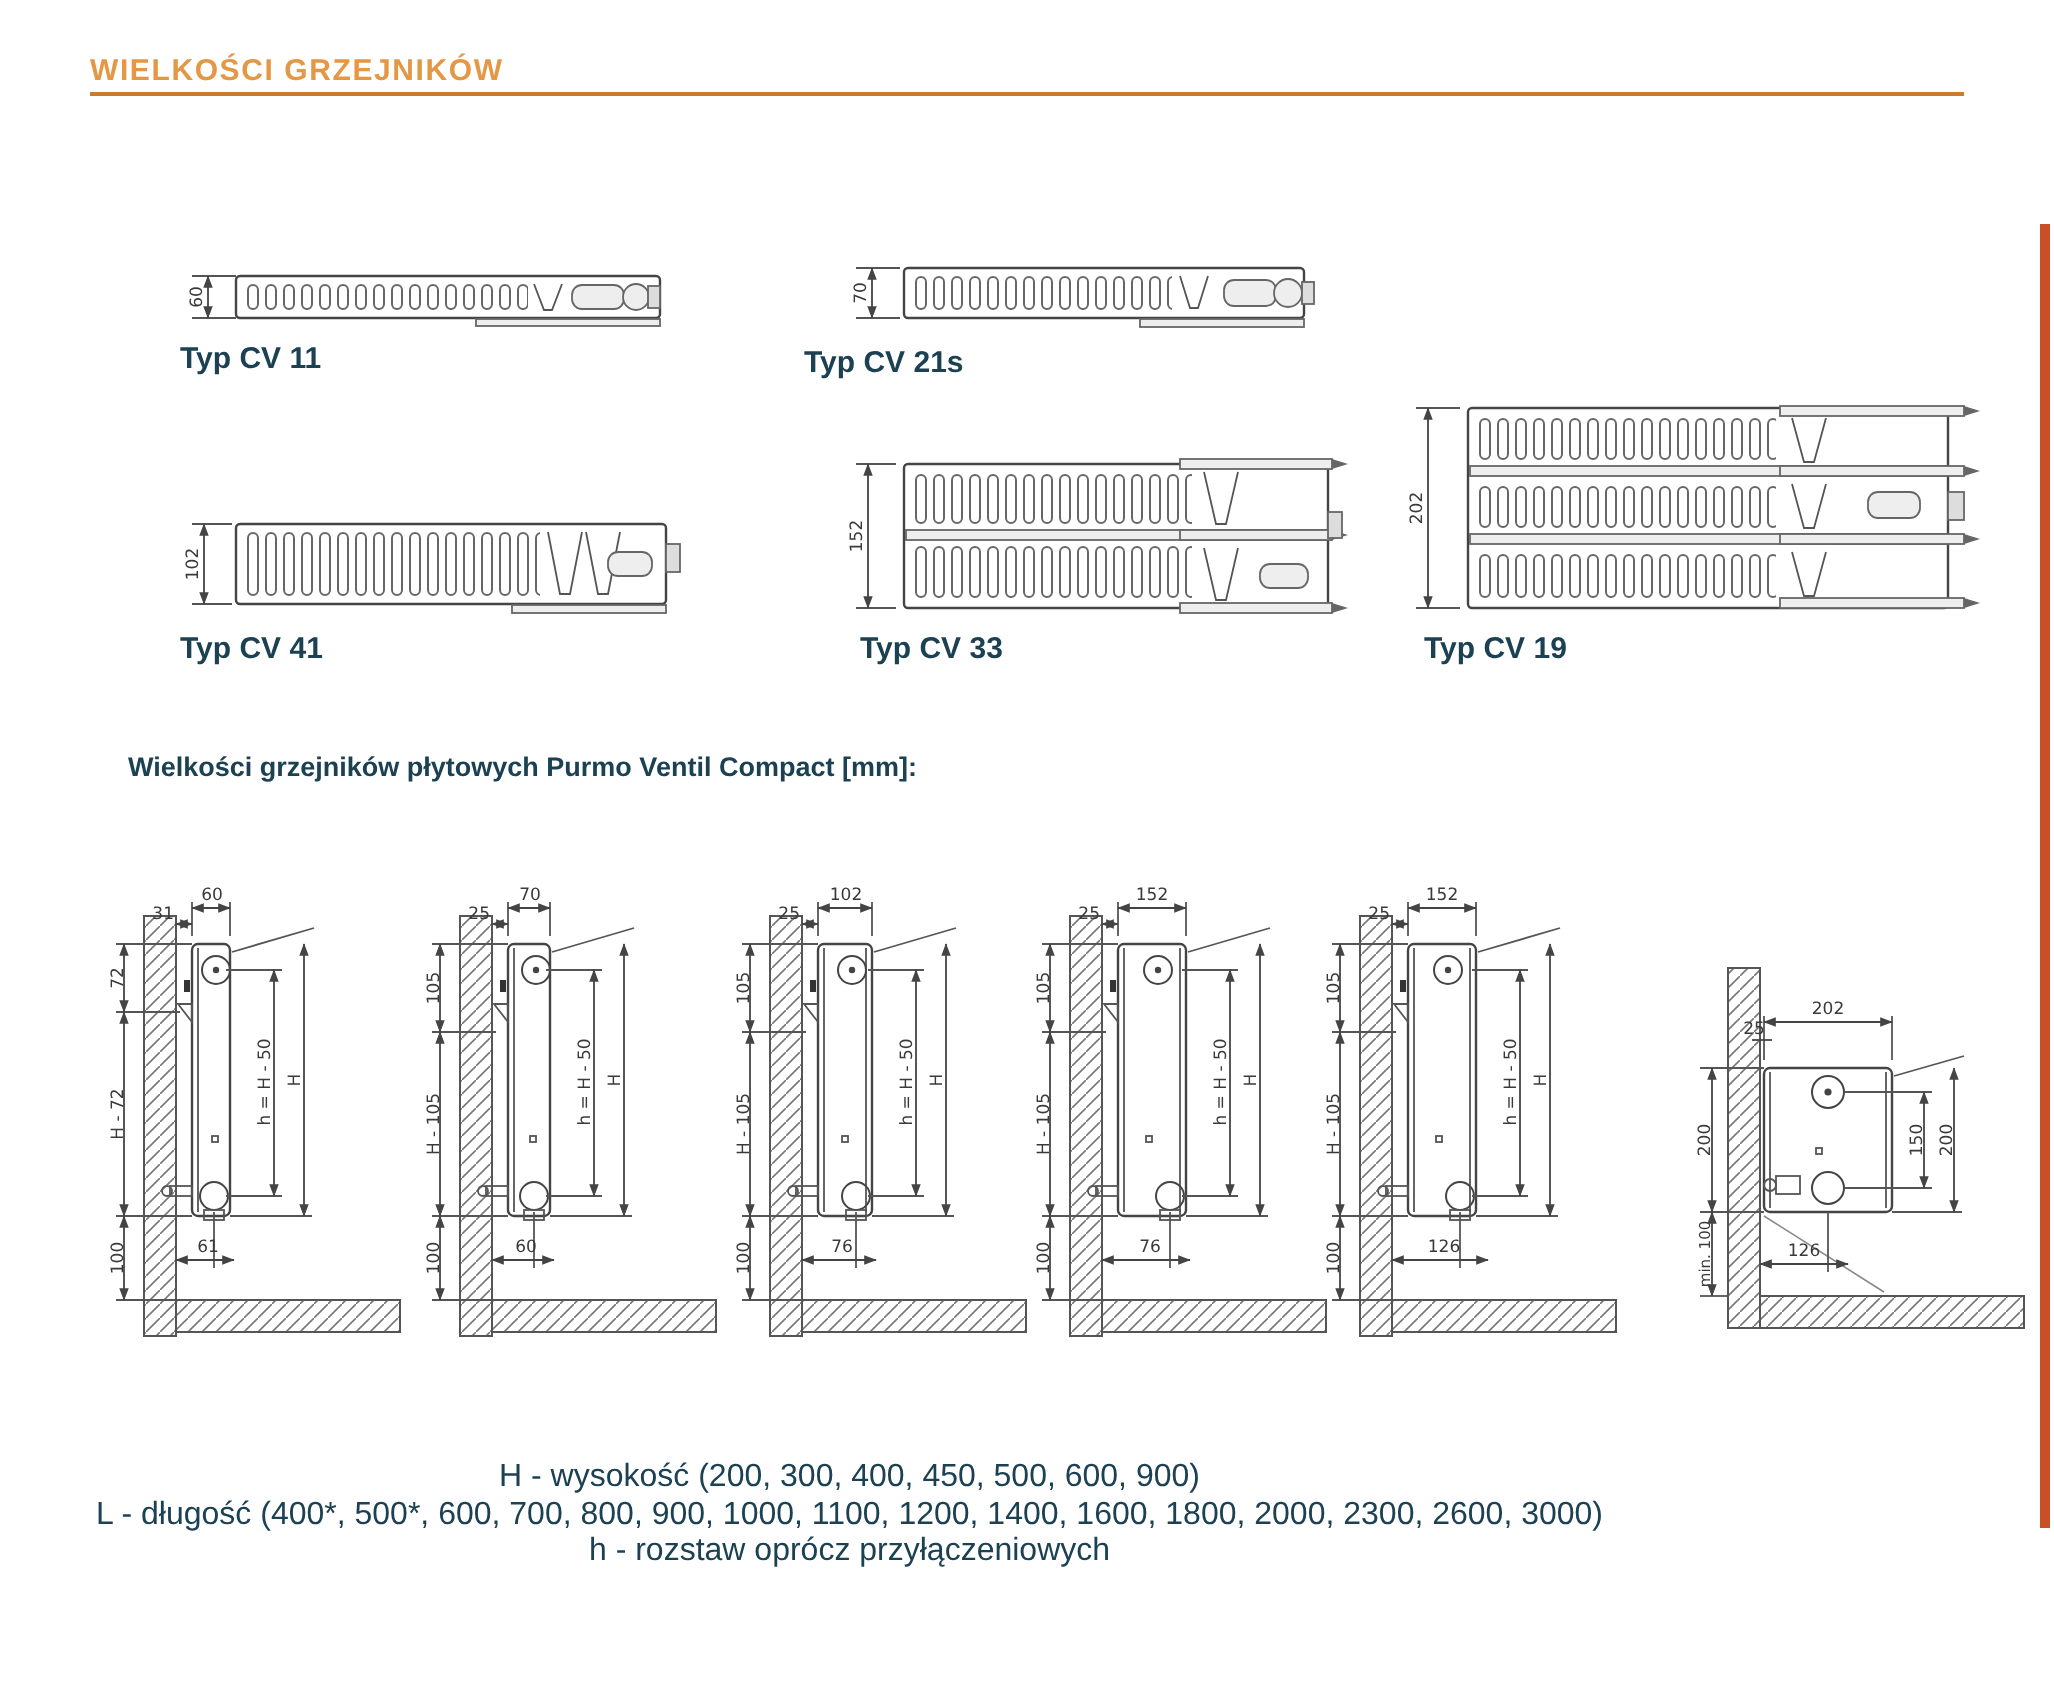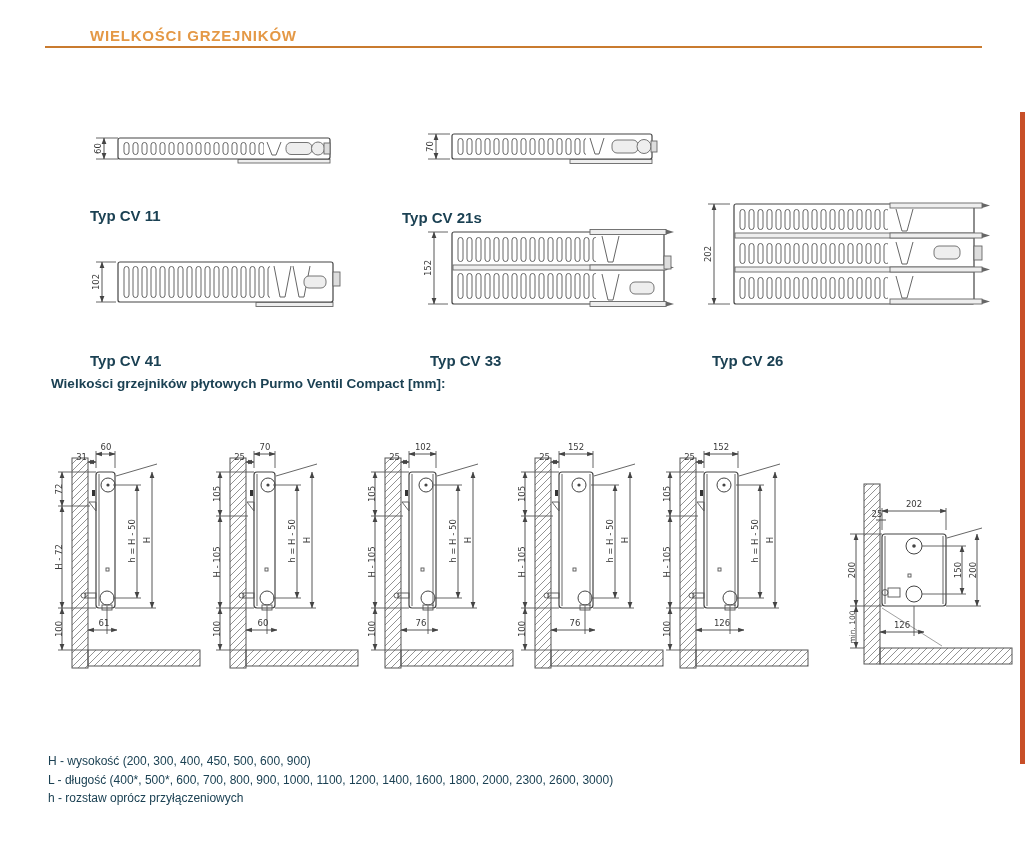--- a/index.html
+++ b/index.html
@@ -4,29 +4,28 @@
 <style>
   html,body{margin:0;padding:0;}
   body{
     width:1027px;height:850px;position:relative;background:#ffffff;
     font-family:"Liberation Sans","DejaVu Sans",sans-serif;overflow:hidden;
   }
   .abs{position:absolute;}
   .page-title{
     left:45px;top:27px;font-size:15px;font-weight:bold;letter-spacing:.8px;
     color:#E éclair;
-    margin-left:45px;
   }
   
   .page-title{color:#E49845;}
   .title-line{left:45px;top:46px;width:937px;height:2px;background:#C97B2F;}
   .accent-bar{left:1020px;top:112px;width:5px;height:652px;background:#C84F28;}
-  .type-label{font-size:15px;font-weight:bold;color:#1B4153;margin-top:36px;}
-  .subtitle{left:51px;top:376px;font-size:13.5px;font-weight:bold;color:#1B4153;}
-  .footnotes{left:48px;top:752px;font-size:12px;color:#1B4153;line-height:18.5px;}
+  .type-label{font-size:15px;font-weight:bold;color:#1B4153;}
+  .subtitle{left:64px;top:376px;font-size:13.5px;font-weight:bold;color:#1B4153;}
+  .footnotes{left:48px;top:730px;font-size:16px;color:#1B4153;line-height:18.5px;text-align:center;}
   svg text{font-family:"DejaVu Sans",sans-serif;font-size:8.5px;fill:#3a3a3a;}
   svg text.sm{font-size:7.5px;}
   .ln{stroke:#444;stroke-width:1;fill:none;}
   .thin{stroke:#555;stroke-width:.9;fill:none;}
   .dim{stroke:#444;stroke-width:.9;fill:none;}
   .body-rect{stroke:#444;stroke-width:1.2;fill:#fff;}
   .lite{fill:#eee;stroke:#666;stroke-width:.9;}
   .stub{fill:#ddd;stroke:#666;stroke-width:.9;}
   .hatchf{fill:url(#hatch);stroke:#555;stroke-width:1;}
 </style>
@@ -167,21 +166,21 @@
   <rect class="lite" x="190" y="7" width="92" height="5"></rect>
     <path d="M282,7 L290,9.5 L282,12 Z" fill="#666"></path>
   <rect class="lite" x="190" y="37" width="92" height="5"></rect>
     <path d="M282,37 L290,39.5 L282,42 Z" fill="#666"></path>
   <rect class="lite" x="190" y="71" width="92" height="5"></rect>
     <path d="M282,71 L290,73.5 L282,76 Z" fill="#666"></path>
   <rect class="lite" x="190" y="103" width="92" height="5"></rect>
     <path d="M282,103 L290,105.5 L282,108 Z" fill="#666"></path>
   <rect class="stub" x="274" y="50" width="8" height="14"></rect>
 </svg>
-<div class="abs type-label" style="left:712px;top:316px">Typ CV 26</div>
+<div class="abs type-label" style="left:712px;top:316px">Typ CV 19</div>
 
 <div class="abs subtitle">Wielkości grzejników płytowych Purmo Ventil Compact [mm]:</div>
 
 <svg class="abs" style="left:52px;top:428px" width="160" height="252" viewBox="0 0 160 252">
   <rect class="hatchf" x="20" y="30" width="16" height="210"></rect>
   <rect class="hatchf" x="36" y="222" width="112" height="16"></rect>
   <line class="thin" x1="6" y1="44" x2="44" y2="44"></line>
     <line class="thin" x1="6" y1="78" x2="38" y2="78"></line>
   <line class="thin" x1="6" y1="180" x2="44" y2="180"></line>
     <line class="thin" x1="6" y1="222" x2="36" y2="222"></line>

